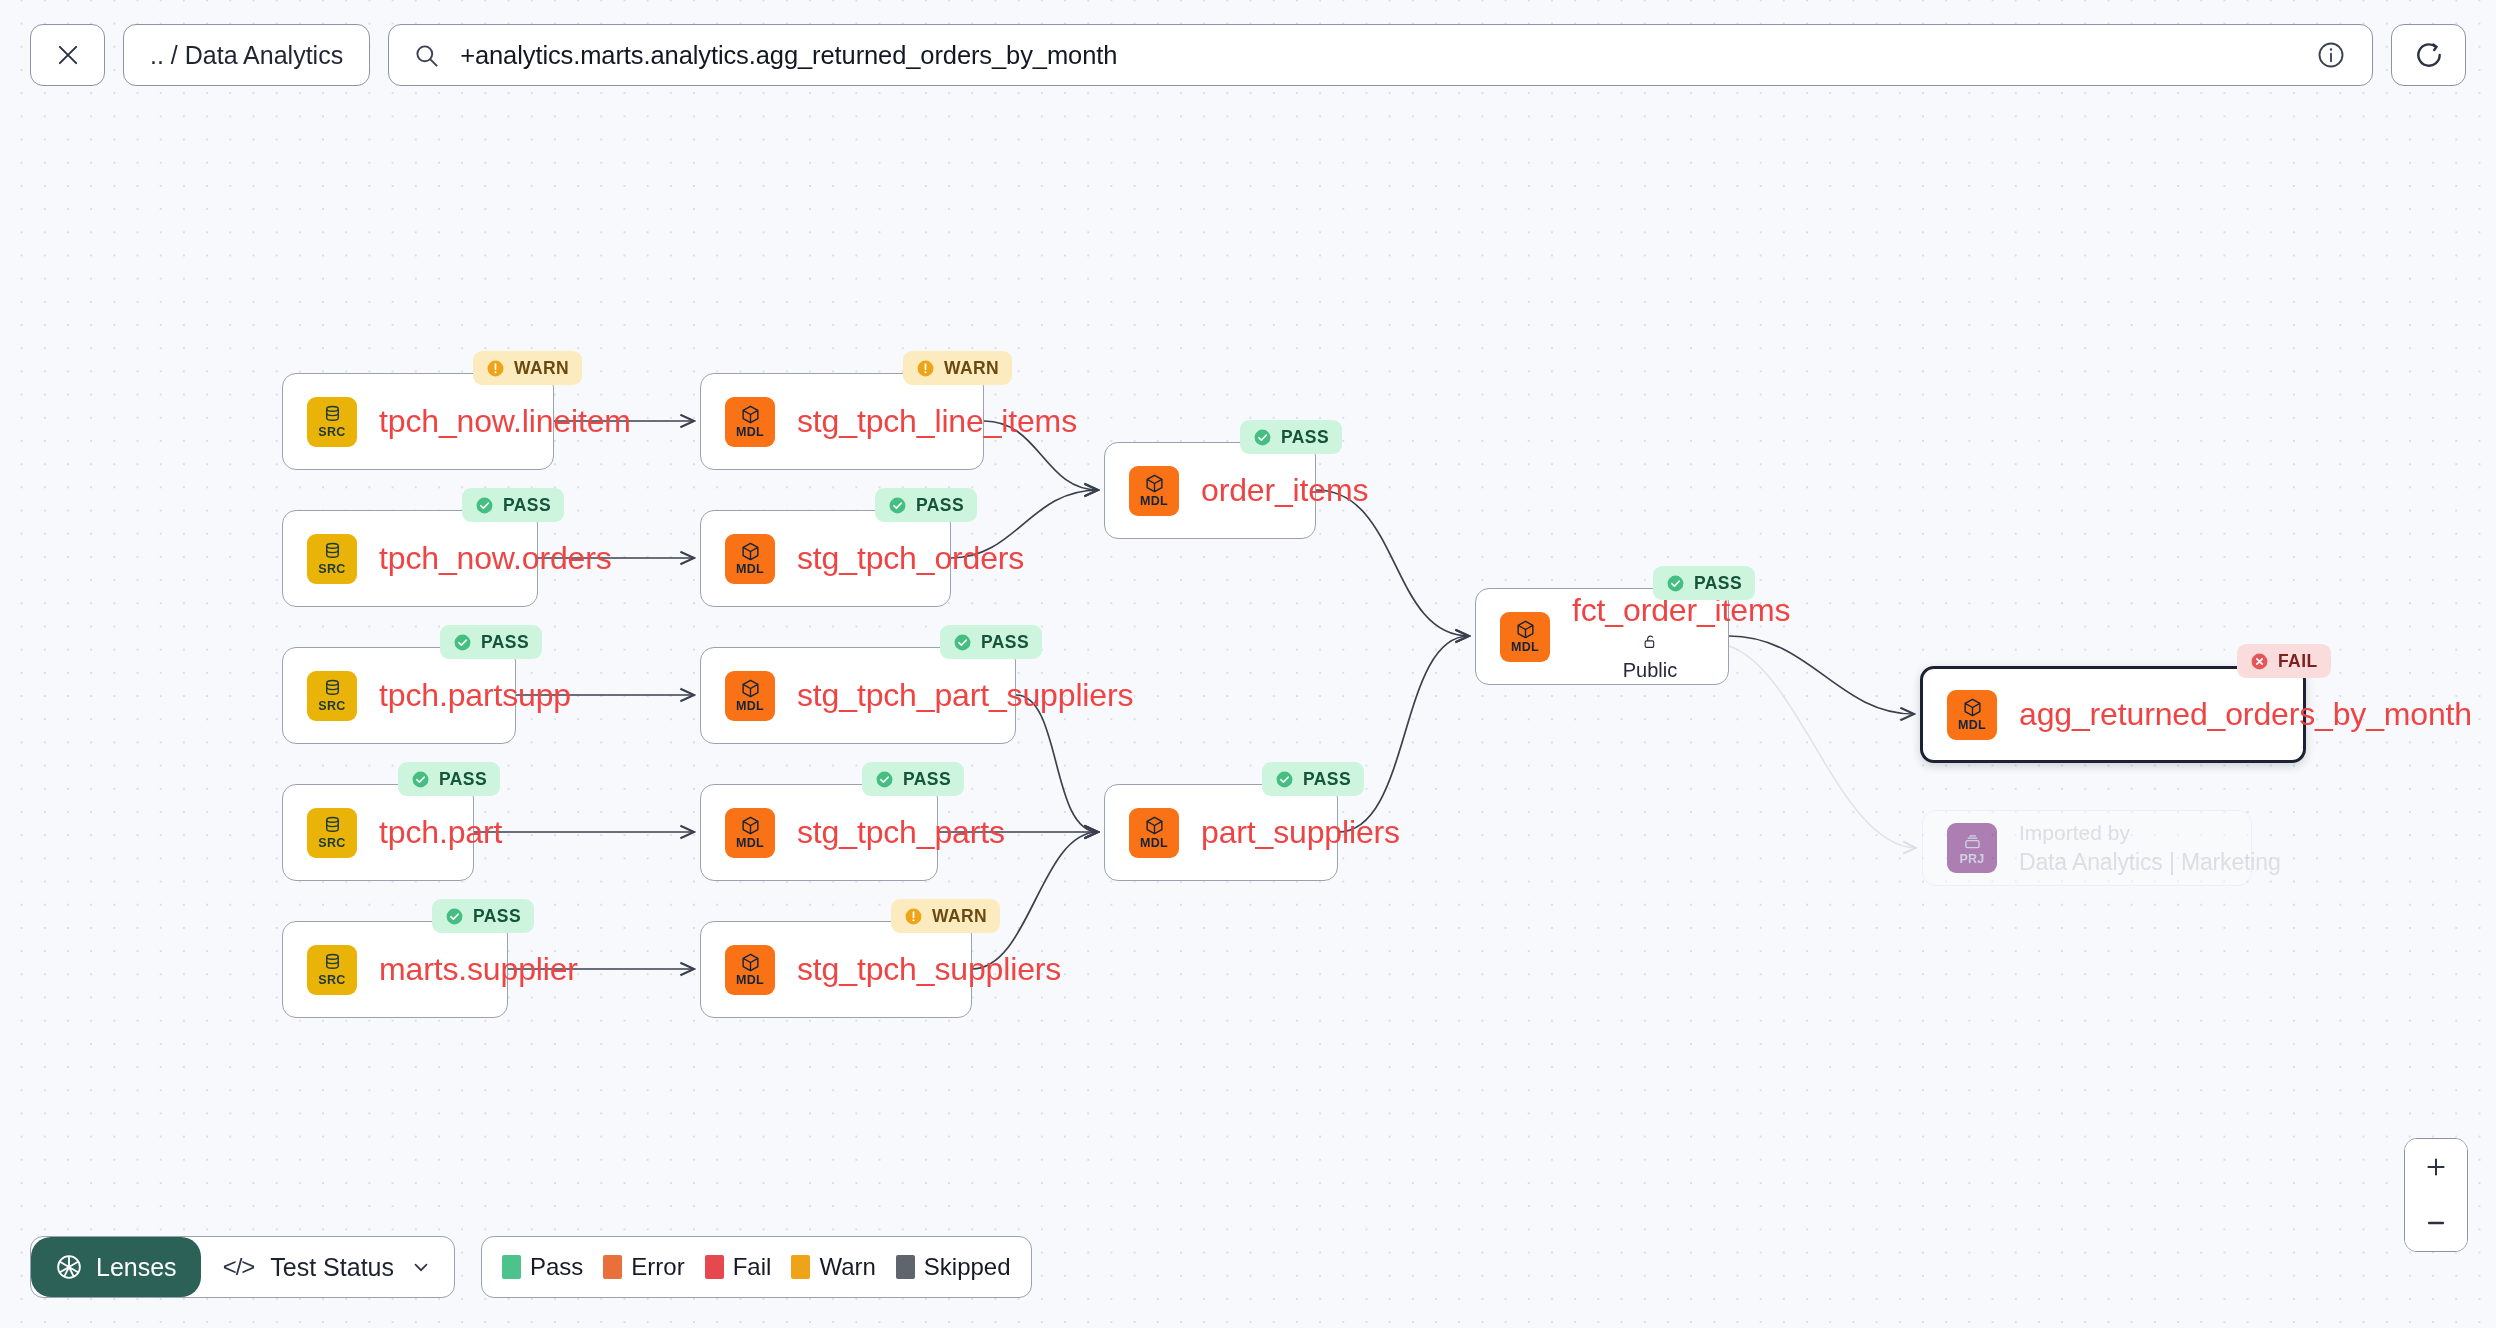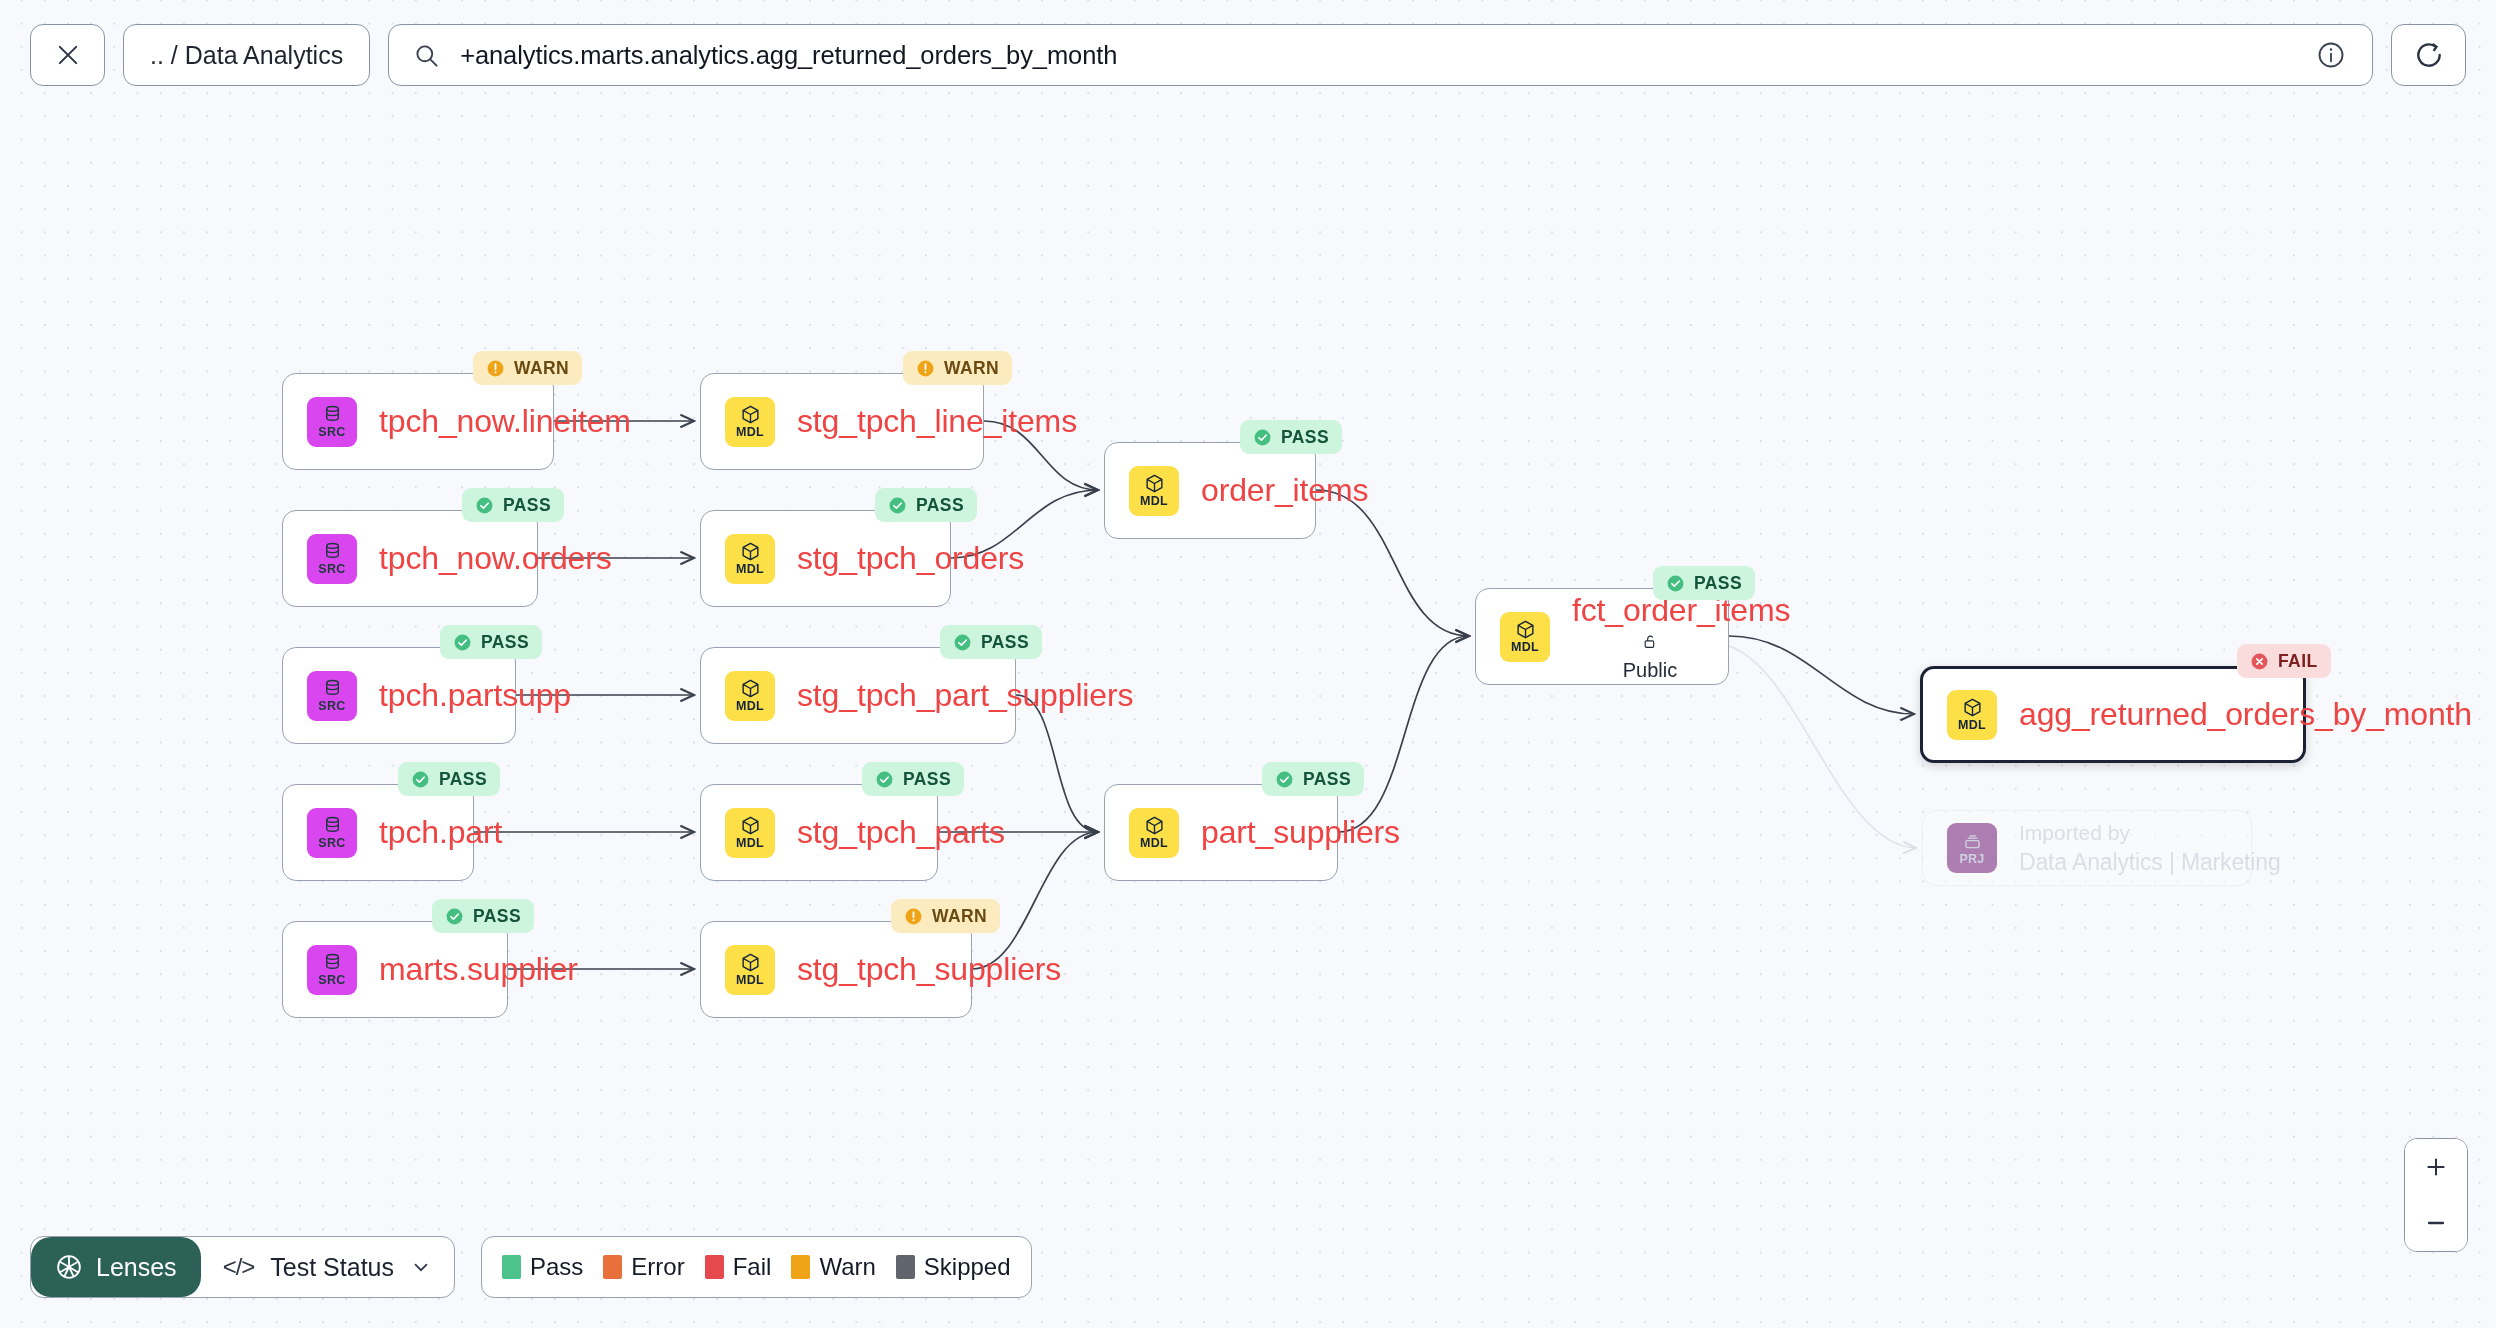--- a/index.html
+++ b/index.html
@@ -88,22 +88,22 @@
     z-index: 14;
   }
   .node-icon {
     width: 50px; height: 50px;
     border-radius: 9px;
     display: flex; flex-direction: column;
     align-items: center; justify-content: center;
     flex: 0 0 auto;
     gap: 0px;
   }
-  .node-icon.src { background: #d946ef; color: #1B3A38; }
-  .node-icon.mdl { background: #fde047; color: #15243A; }
+  .node-icon.src { background: #eab308; color: #1B3A38; }
+  .node-icon.mdl { background: #f97316; color: #15243A; }
   .node-icon.prj { background: #701a75; color: #AFB4C9; }
   .node-icon svg { width: 21px; height: 21px; display: block; }
   .node-icon .kind {
     font-size: 12.5px;
     font-weight: 700;
     letter-spacing: 0.3px;
     line-height: 13px;
     margin-top: 1px;
   }
   .node-body { display: flex; flex-direction: column; gap: 4px; min-width: 0; }

